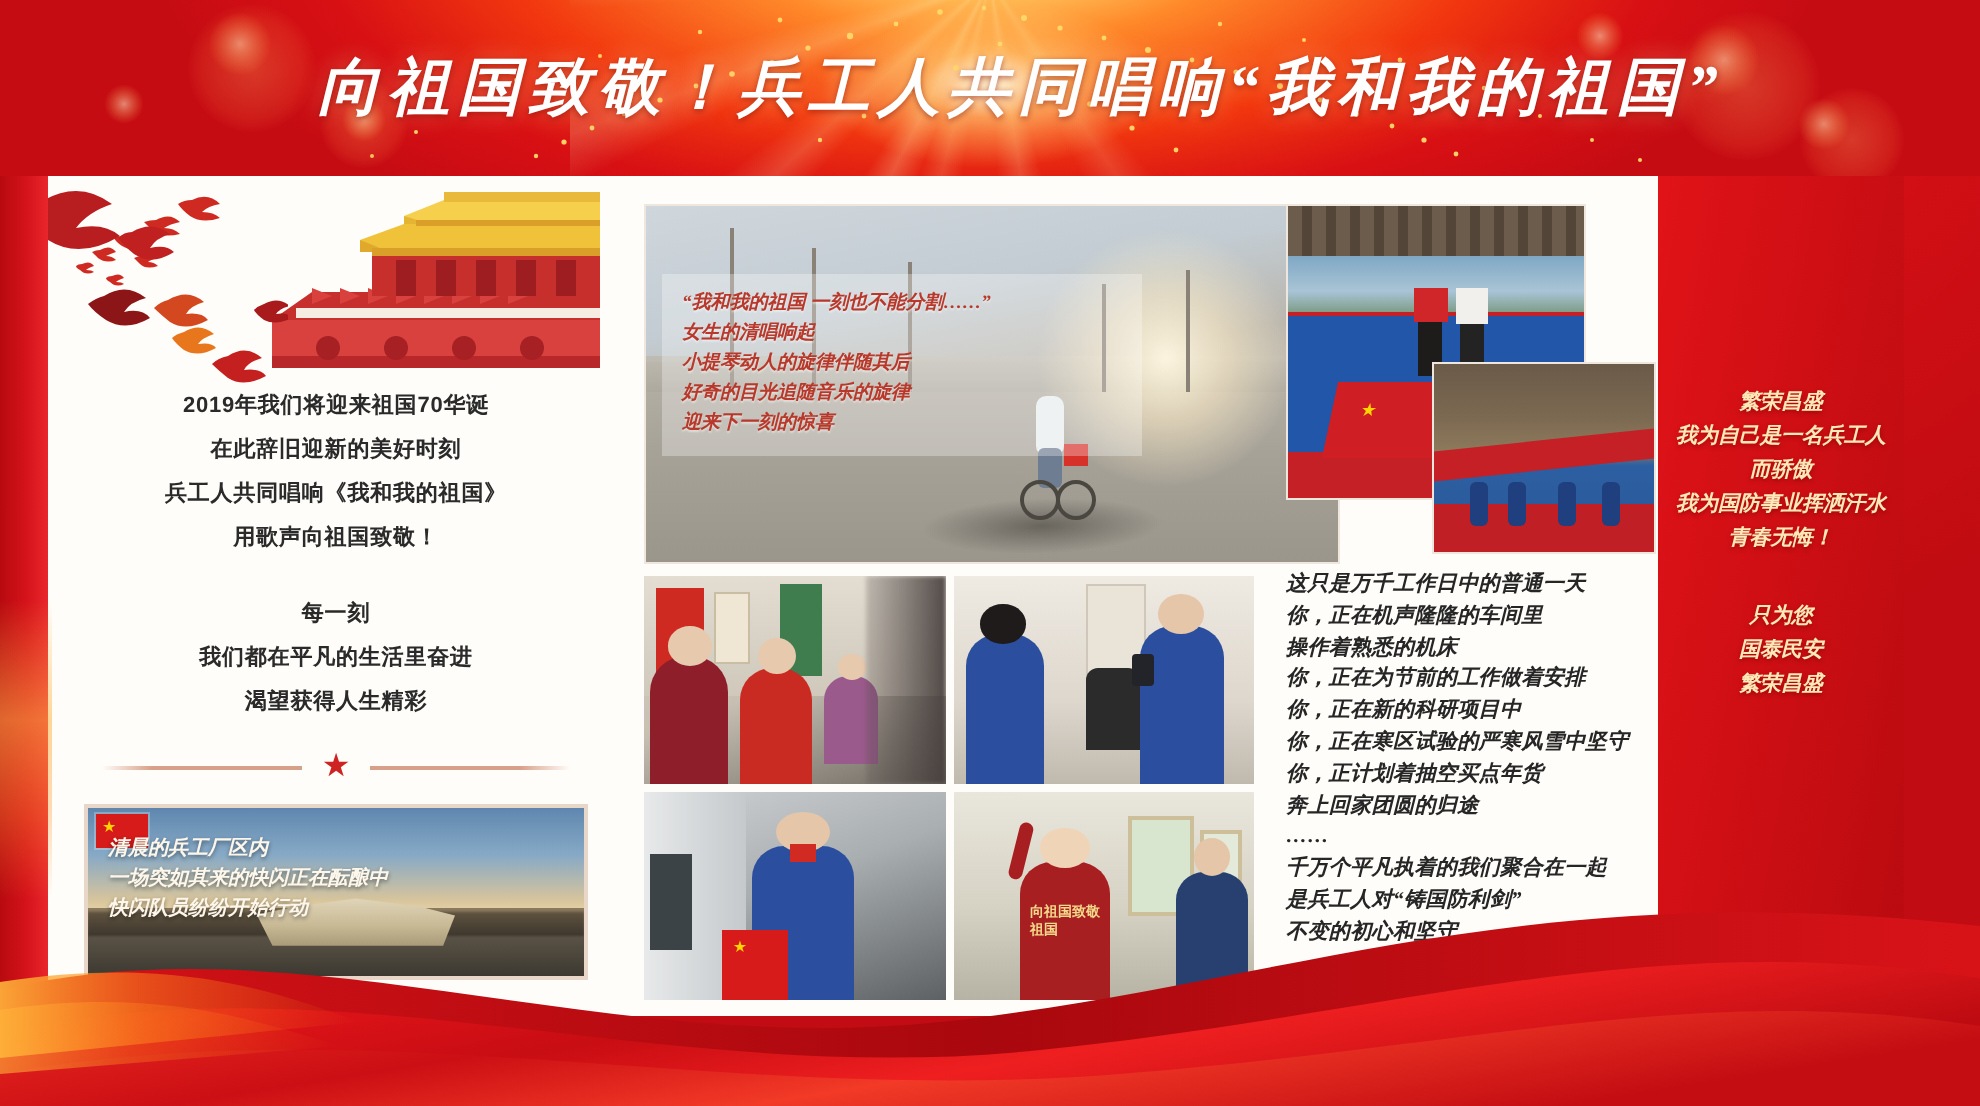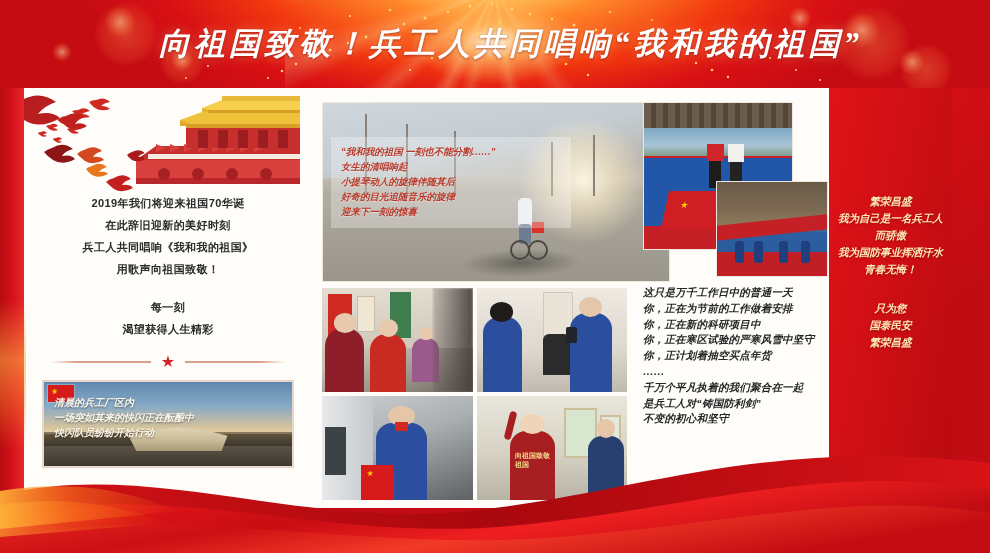--- a/index.html
+++ b/index.html
@@ -473,20 +473,21 @@
         <span></span>
       </div>
 
       <div class="left-text">
         <div>2019年我们将迎来祖国70华诞</div>
         <div>在此辞旧迎新的美好时刻</div>
         <div>兵工人共同唱响《我和我的祖国》</div>
         <div>用歌声向祖国致敬！</div>
         <div class="gap"></div>
         <div>每一刻</div>
+        <div>我们都在平凡的生活里奋进</div>
         <div>渴望获得人生精彩</div>
       </div>
 
       <div class="divider">
         <span class="ln"></span>
         <span class="star">★</span>
         <span class="ln r"></span>
       </div>
 
       <div class="photo-dawn">
@@ -617,24 +618,27 @@
           <div class="red2"></div>
           <div class="p" style="left:16%;"></div>
           <div class="p" style="left:34%;"></div>
           <div class="p" style="left:56%;"></div>
           <div class="p" style="left:76%;"></div>
         </div>
       </div>
 
       <div class="right-text">
         <div>这只是万千工作日中的普通一天</div>
+        <div>你，正在机声隆隆的车间里</div>
+        <div>操作着熟悉的机床</div>
         <div>你，正在为节前的工作做着安排</div>
         <div>你，正在新的科研项目中</div>
         <div>你，正在寒区试验的严寒风雪中坚守</div>
         <div>你，正计划着抽空买点年货</div>
+        <div>奔上回家团圆的归途</div>
         <div>……</div>
         <div>千万个平凡执着的我们聚合在一起</div>
         <div>是兵工人对“铸国防利剑”</div>
         <div>不变的初心和坚守</div>
       </div>
     </div>
 
     <div class="right-red">
       <div class="red-panel-inner">
         <div>繁荣昌盛</div>

